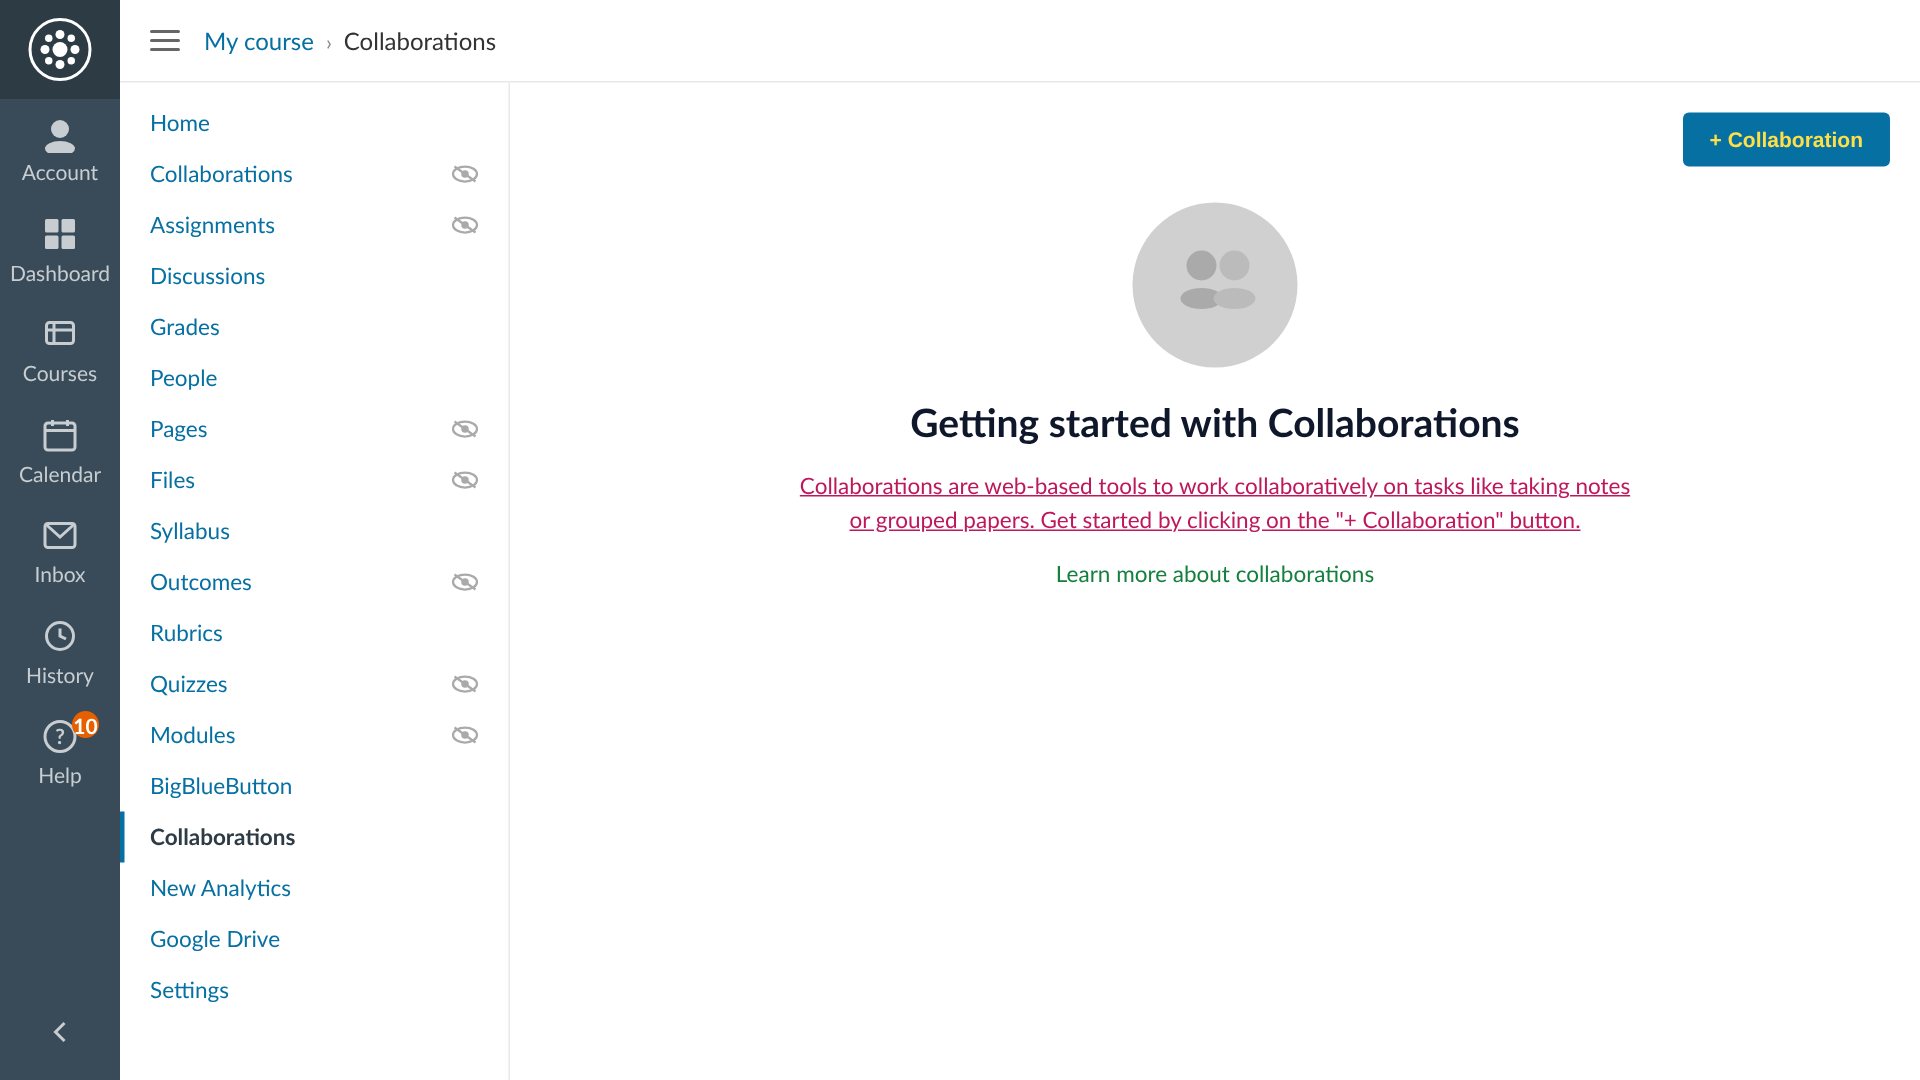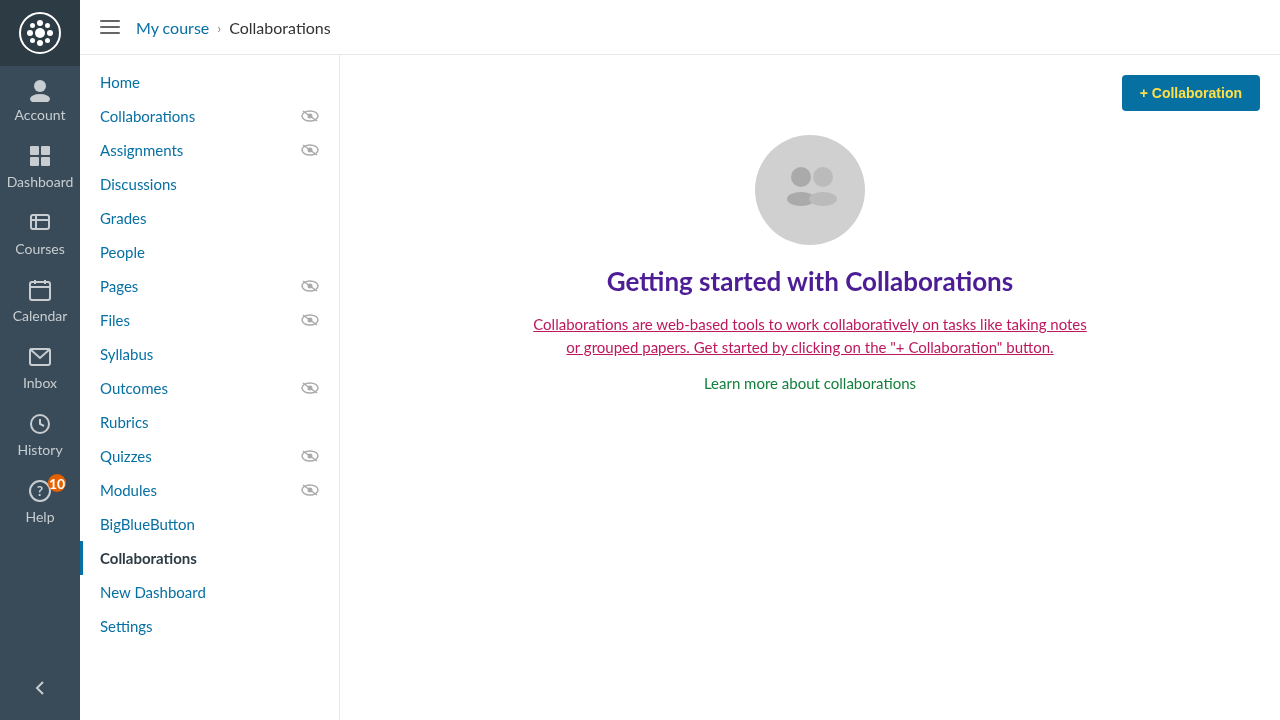--- a/index.html
+++ b/index.html
@@ -190,21 +190,21 @@
       border-radius: 50%;
       background: #d0d0d0;
       display: flex;
       align-items: center;
       justify-content: center;
       margin-bottom: 20px;
     }
     .empty-title {
       font-size: 26px;
       font-weight: bold;
-      color: #4c1d95;
+      color: #0f172a;
       margin-bottom: 16px;
     }
     .empty-desc {
       font-size: 15px;
       color: #be185d;
       text-align: center;
       max-width: 560px;
       line-height: 1.5;
       margin-bottom: 16px;
       text-decoration: underline;
@@ -435,21 +435,24 @@
     </svg>
           </span>
         </a>
         <a href="#" class="course-nav-item">
           <span>BigBlueButton</span>
         </a>
         <a href="#" class="course-nav-item active">
           <span>Collaborations</span>
         </a>
         <a href="#" class="course-nav-item">
-          <span>New Dashboard</span>
+          <span>New Analytics</span>
+        </a>
+        <a href="#" class="course-nav-item">
+          <span>Google Drive</span>
         </a>
         <a href="#" class="course-nav-item">
           <span>Settings</span>
         </a>
       </nav>
 
     <div class="page-content">
       <button class="add-button">+ Collaboration</button>
 
       <div class="empty-state">

